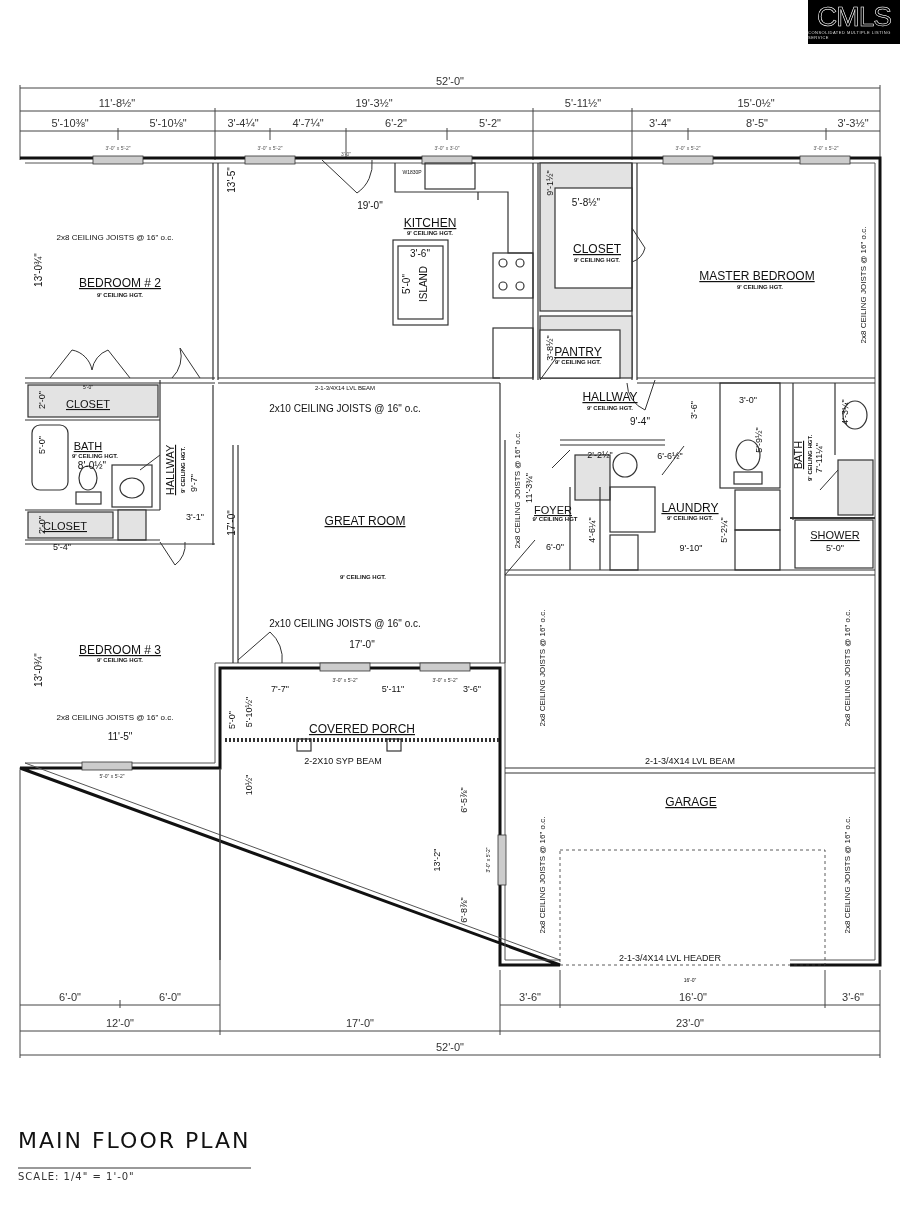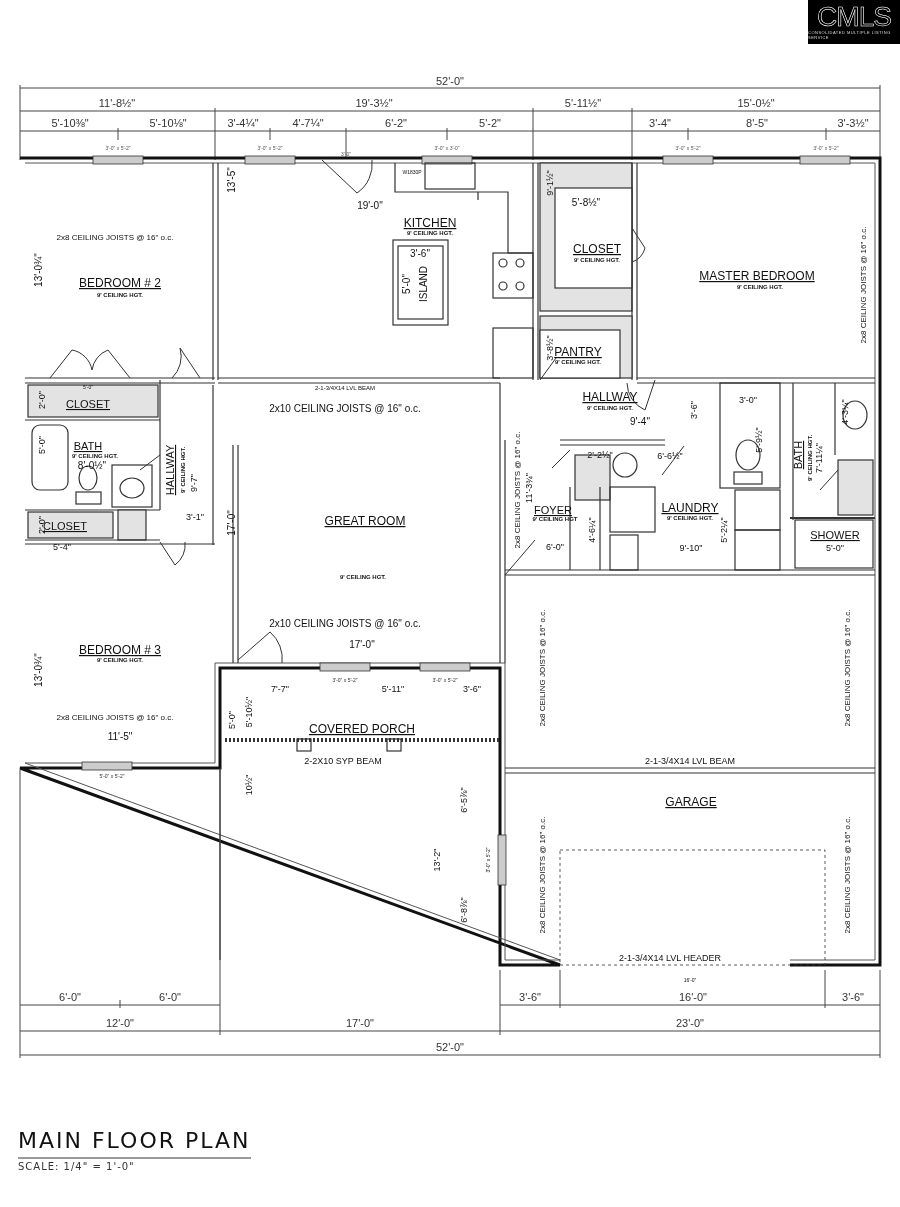--- a/index.html
+++ b/index.html
@@ -2,21 +2,21 @@
 <html><head>
 <meta charset="utf-8">
 <style>
   html, body { margin: 0; padding: 0; background: #ffffff; }
   body { width: 900px; height: 1207px; position: relative; overflow: hidden; font-family: "Liberation Sans", sans-serif; color: #222; }
   #plan { position: absolute; left: 0; top: 0; width: 900px; height: 1207px; }
   .logo { position: absolute; left: 808px; top: 0; width: 92px; height: 44px; background: #000; color: #fff; display: flex; flex-direction: column; align-items: center; justify-content: center; }
   .logo .big { font-family: "Liberation Sans", sans-serif; font-size: 28px; letter-spacing: -1px; font-weight: normal; line-height: 26px; -webkit-text-stroke: 0.5px #fff; color: #000; text-shadow: 0 0 0 #fff; }
   .logo .small { font-size: 4px; letter-spacing: 0.5px; color: #ddd; line-height: 5px; }
   .title-block { position: absolute; left: 18px; top: 1128px; }
-  .title-block .t { font-family: "DejaVu Sans", sans-serif; font-size: 22px; letter-spacing: 2px; color: #111; font-weight: normal; border-bottom: 2px solid #999; padding-bottom: 4px; display: inline-block; }
+  .title-block .t { font-family: "DejaVu Sans", sans-serif; font-size: 22px; letter-spacing: 2px; color: #111; font-weight: normal; border-bottom: 2px solid #999; padding-bottom: 14px; display: inline-block; }
   .title-block .s { font-family: "DejaVu Sans", sans-serif; font-size: 10px; letter-spacing: 1px; color: #333; margin-top: 2px; }
   svg text { font-family: "Liberation Sans", sans-serif; }
 </style>
 </head>
 <body>
 
 <svg id="plan" width="900" height="1207" viewBox="0 0 900 1207" xmlns="http://www.w3.org/2000/svg">
   <defs>
     <pattern id="porchdots" width="5" height="4" patternUnits="userSpaceOnUse">
         <rect width="2" height="4" fill="#333"></rect>

